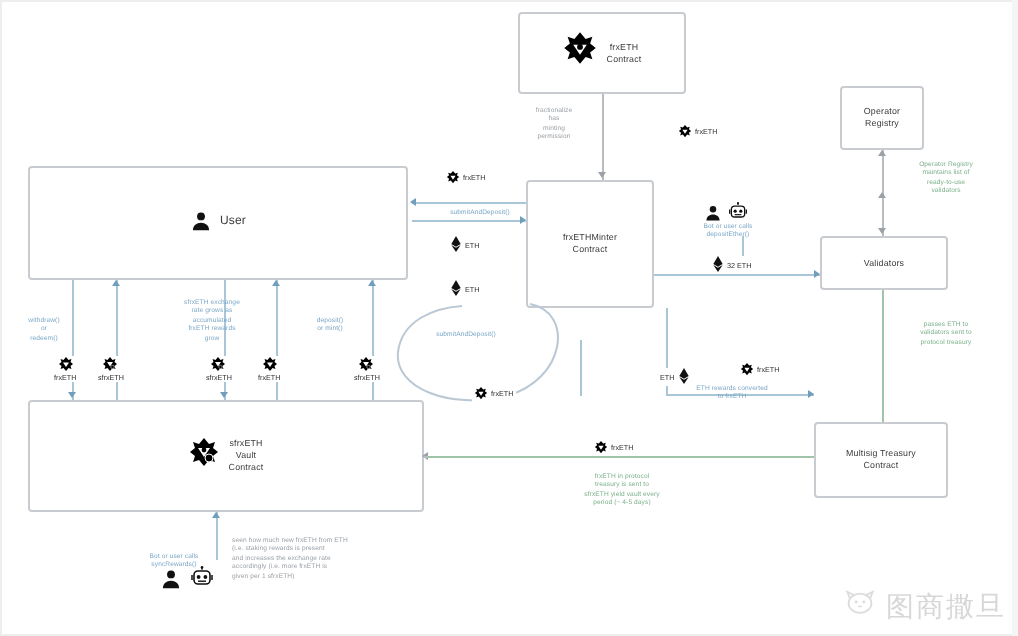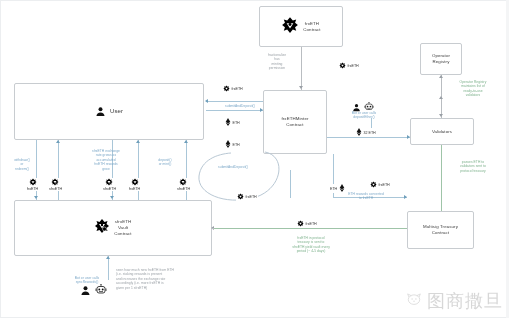--- a/index.html
+++ b/index.html
@@ -35,21 +35,21 @@
        font-size:3.6px;color:#2e2e2e;white-space:nowrap;background:#ffffff;padding:0 1px;}
   .tok .g{display:inline-block;}
 
   .note{position:absolute;font-size:3.3px;line-height:1.35;white-space:pre-line;
         text-align:center;letter-spacing:.05px;}
   .note.blue{color:#7ba7c7;}
   .note.green{color:#7bb08a;}
   .note.gray{color:#9aa0a6;}
 
   .wm{position:absolute;right:6px;bottom:5px;display:flex;align-items:center;gap:4px;opacity:.72;}
-  .wm .wmtext{font-family:"DejaVu Sans",sans-serif;font-size:18px;color:#c9c9c9;letter-spacing:1px;}
+  .wm .wmtext{font-family:"DejaVu Sans",sans-serif;font-size:14px;color:#c9c9c9;letter-spacing:1px;}
 
   .frame{position:absolute;inset:0;border:1px solid #eceef0;box-sizing:border-box;}
   .edgebar{position:absolute;top:0;bottom:0;width:3px;background:#f4f5f6;}
 </style>
 </head>
 <body>
 
 <div id="canvas">
   <div class="frame"></div>
   <div class="edgebar" style="right:0;"></div>

